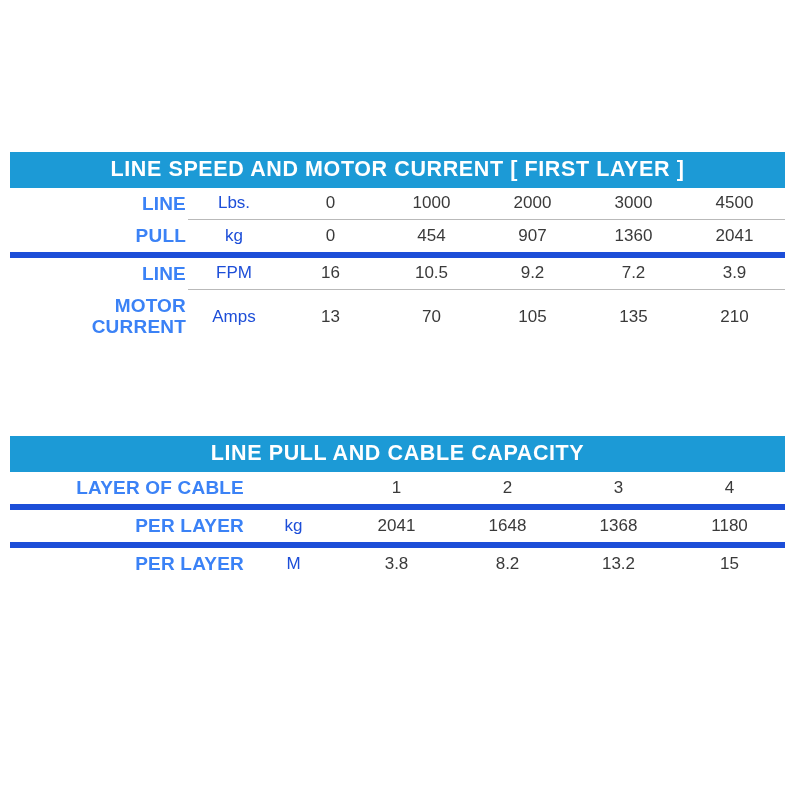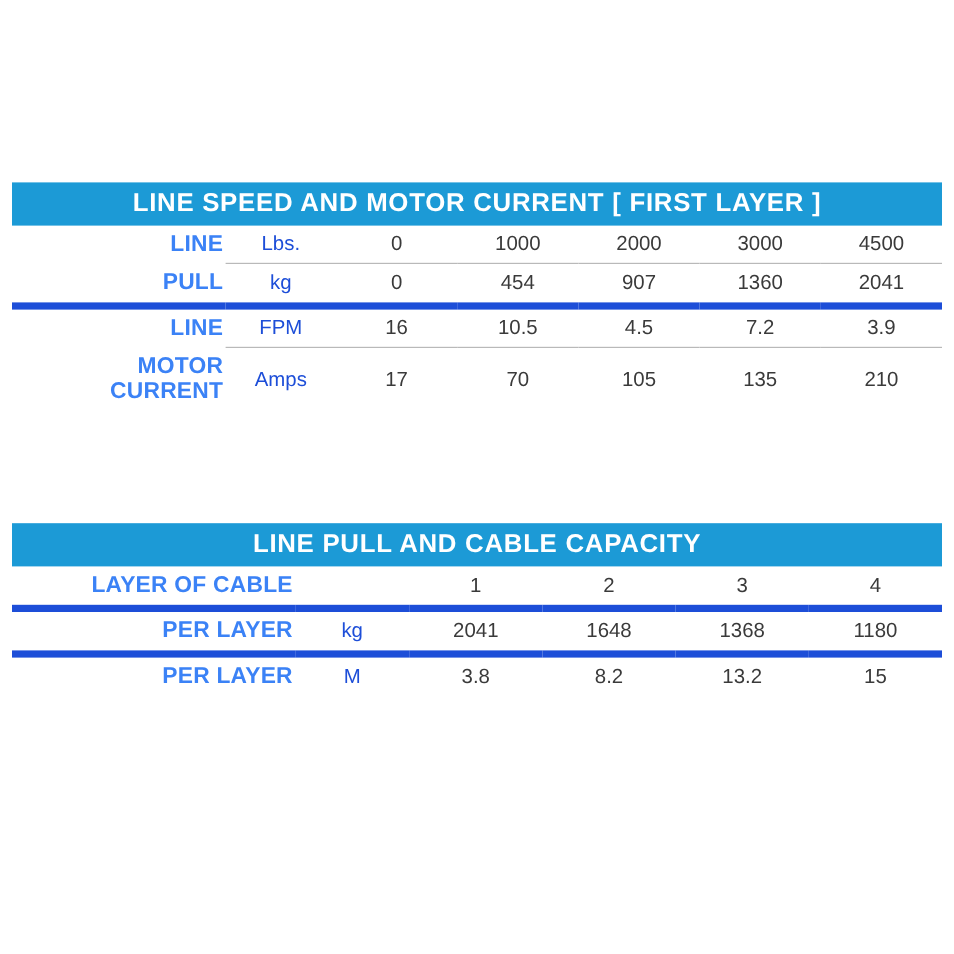--- a/index.html
+++ b/index.html
@@ -137,33 +137,33 @@
         <td class="val-cell rule-thick">907</td>
         <td class="val-cell rule-thick">1360</td>
         <td class="val-cell rule-thick">2041</td>
       </tr>
 
       <tr>
         <td class="row-label rule-none">LINE</td>
         <td class="unit-cell rule-full">FPM</td>
         <td class="val-cell rule-full">16</td>
         <td class="val-cell rule-full">10.5</td>
-        <td class="val-cell rule-full">4.5</td>
+        <td class="val-cell rule-full">9.2</td>
         <td class="val-cell rule-full">7.2</td>
         <td class="val-cell rule-full">3.9</td>
       </tr>
 
 
       <tr>
         <td class="row-label tall">
           <span class="label-stack">MOTOR</span>
           <span class="label-stack">CURRENT</span>
         </td>
         <td class="unit-cell">Amps</td>
-        <td class="val-cell">17</td>
+        <td class="val-cell">13</td>
         <td class="val-cell">70</td>
         <td class="val-cell">105</td>
         <td class="val-cell">135</td>
         <td class="val-cell">210</td>
       </tr>
     </tbody>
   </table>
 
   <table class="spec-table" id="table-line-pull">
     <colgroup>

